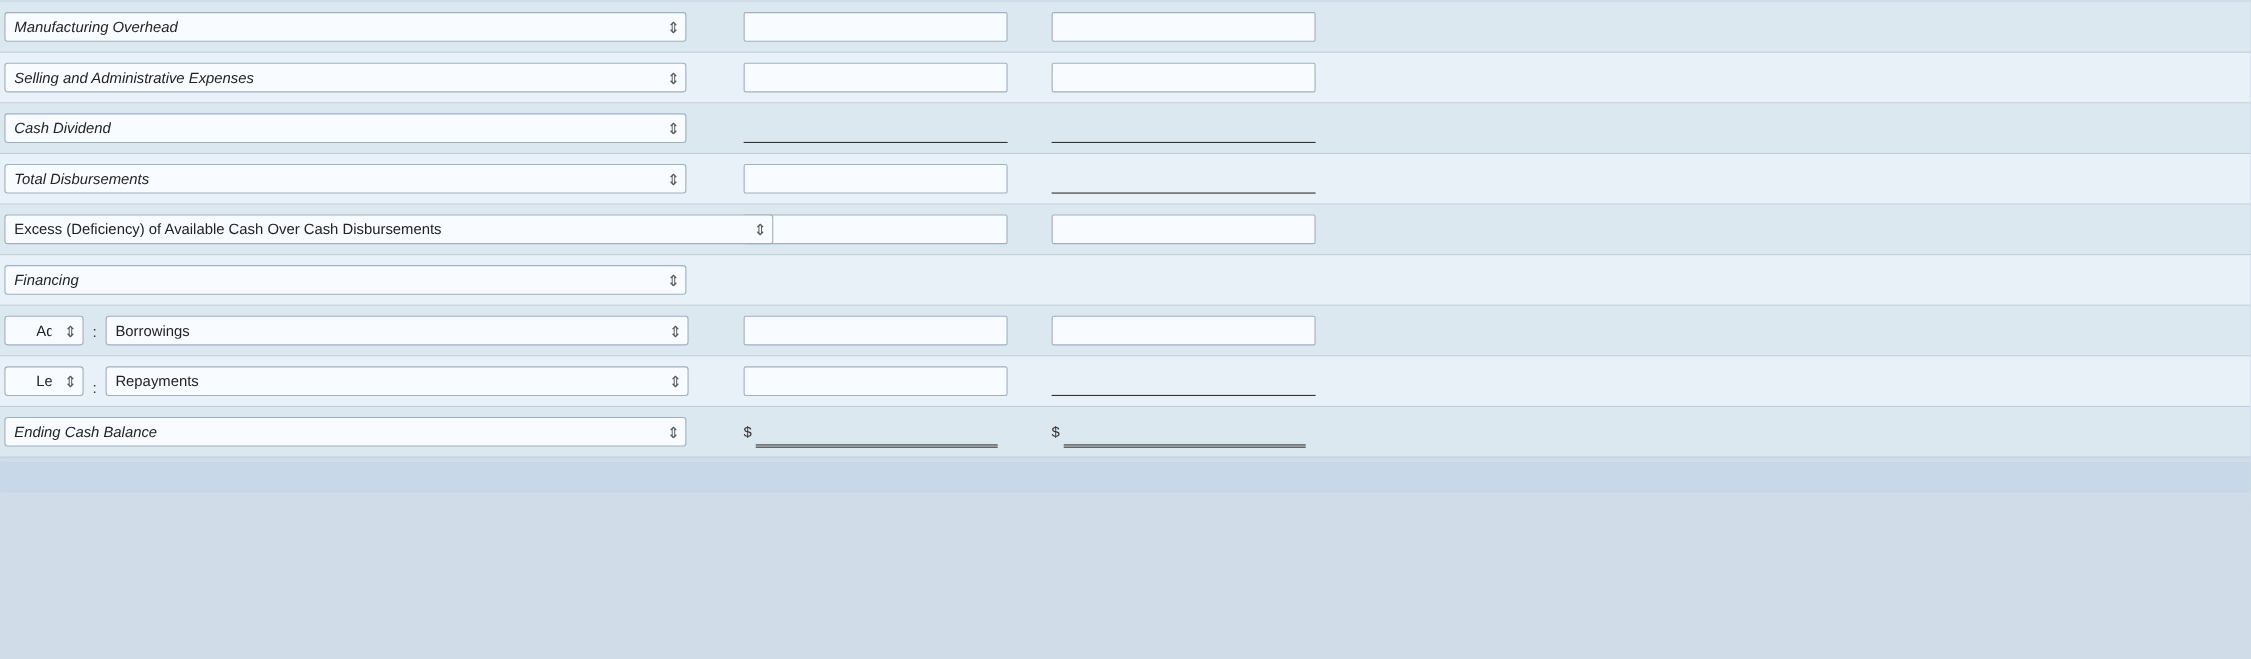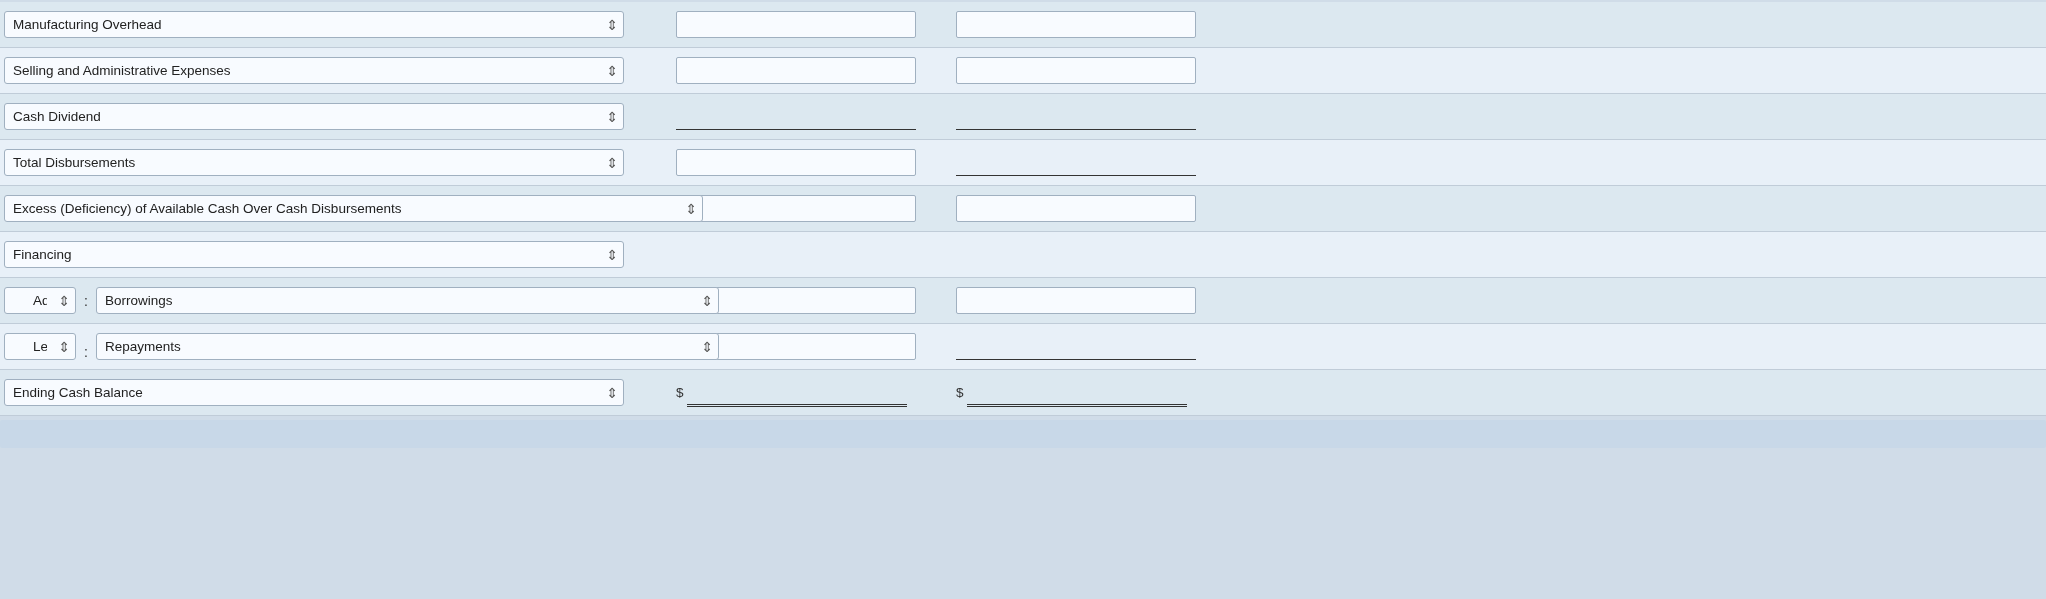--- a/index.html
+++ b/index.html
@@ -61,30 +61,31 @@
       right: 6px;
       top: 50%;
       transform: translateY(-50%);
       pointer-events: none;
       font-size: 14px;
       color: #555;
     }
 
     .label-select {
       width: 620px;
+      font-style: italic;
     }
 
     .prefix-select {
       width: 72px;
       margin-right: 0;
       padding-left: 28px;
     }
 
     .sub-select {
-      width: 623px;
+      width: 530px;
     }
 
     .colon {
       margin: 0 4px;
       color: #333;
       font-size: 14px;
     }
 
     input[type="text"] {
       background: #f8fbff;

